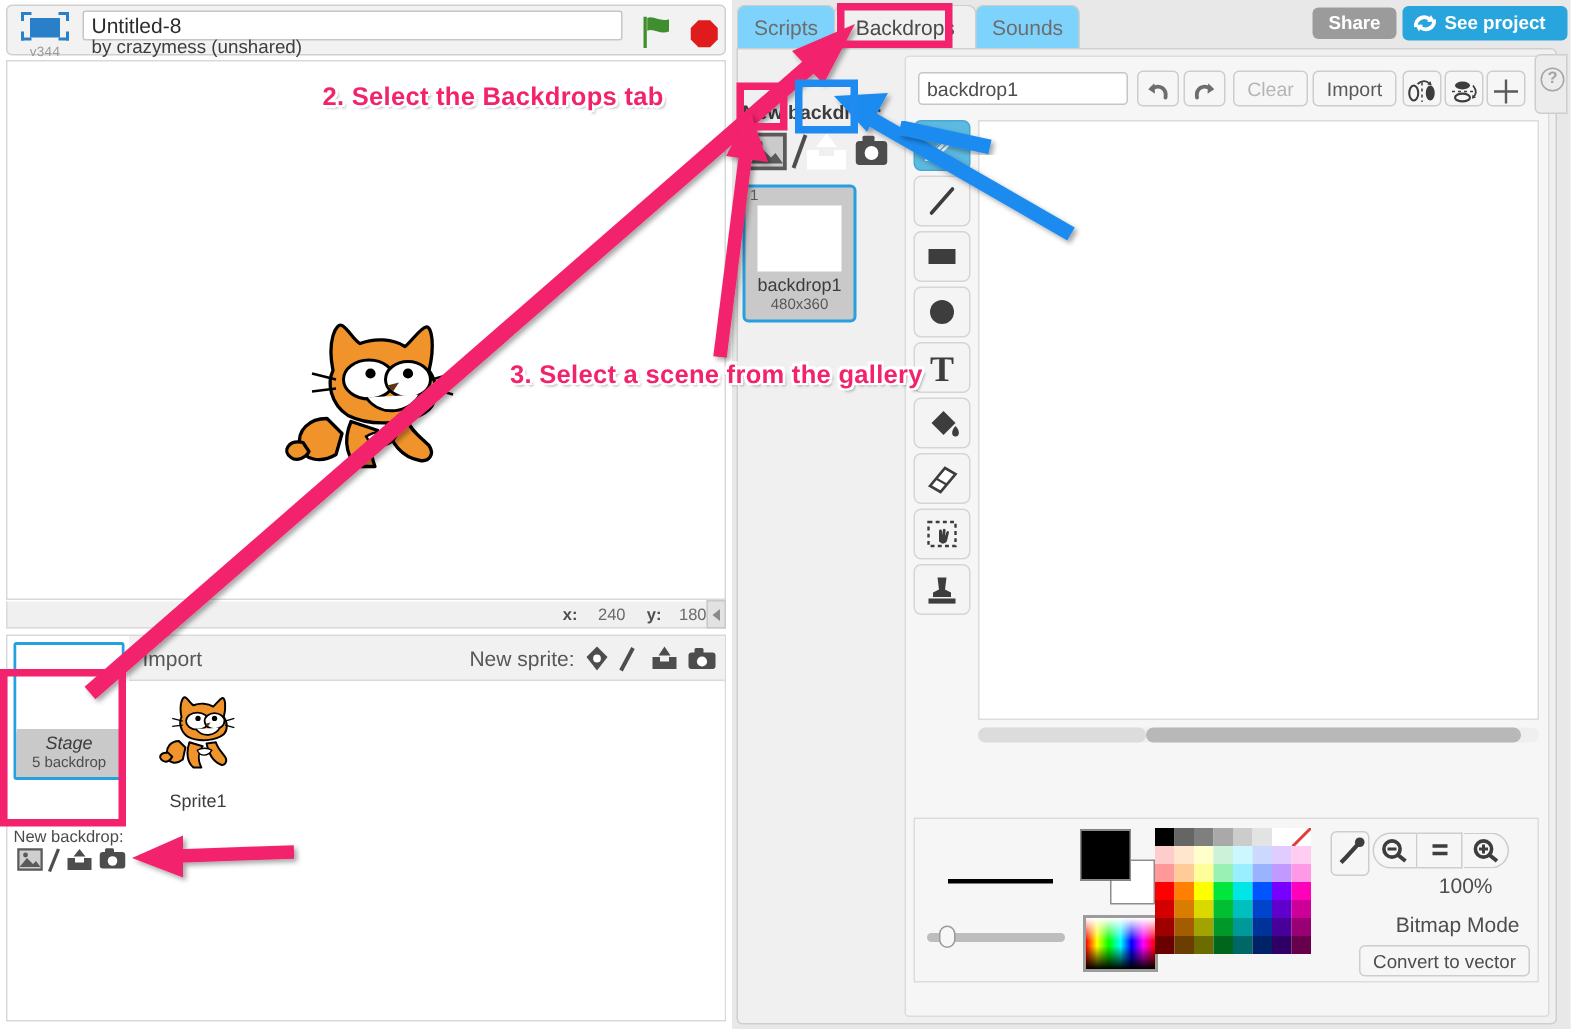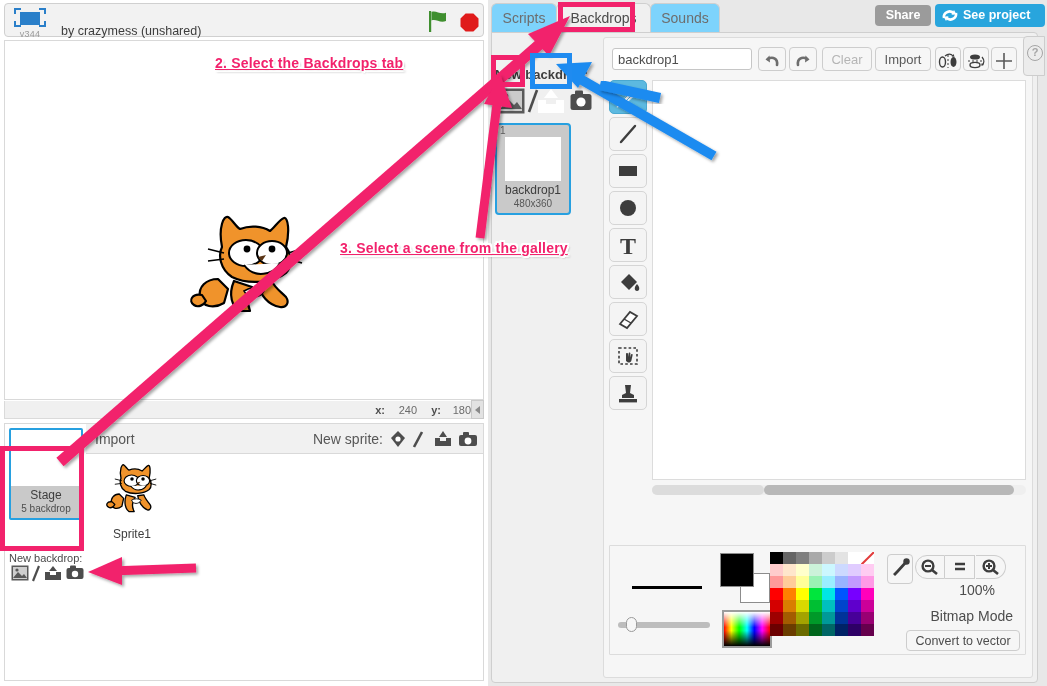--- a/index.html
+++ b/index.html
@@ -93,21 +93,21 @@
 
   #stage-selector {
     position:absolute; left:4px; top:4px; width:74px; height:92px;
     border:2px solid #27a0e0; background:#ffffff; border-radius:2px;
   }
   #stage-selector .thumb { position:absolute; left:0; top:0; width:70px; height:58px; background:#fff;}
   #stage-selector .cap {
     position:absolute; left:0; bottom:0; width:70px; height:32px; background:#c9c9c9;
     text-align:center; padding-top:2px;
   }
-  #stage-selector .cap .t1 { font-size:12px; color:#3d3d3d; display:block; line-height:15px;}
+  #stage-selector .cap .t1 { font-size:12px; color:#3d3d3d; display:block; line-height:15px;font-style:italic;}
   #stage-selector .cap .t2 { font-size:10px; color:#4d4d4d; display:block; line-height:12px;}
 
   #new-backdrop-left { position:absolute; left:4px; top:128px; width:76px;}
   #new-backdrop-left .lbl { font-size:11px; color:#4a4a4a; display:block; margin-bottom:1px;}
   #new-backdrop-left .icons { position:relative; height:20px; }
   #new-backdrop-left .icons > * { position:absolute; top:0; cursor:pointer; }
   #nbl-gallery { left:2px; width:18px; height:16px;}
   #nbl-paint  { left:22px; width:10px; height:17px;}
   #nbl-up     { left:35px; width:18px; height:17px;}
   #nbl-cam    { left:57px; width:18px; height:15px;}
@@ -261,21 +261,21 @@
   #zoom-pct{ position:absolute; right:30px; top:36px; font-size:14px; color:#4d4d4d;}
   #bitmap-mode{ position:absolute; right:12px; top:62px; font-size:14px; color:#4d4d4d;}
   #convert-btn{ position:absolute; right:5px; top:84px; width:114px; height:21px;
      background:#f6f6f6; border:1px solid #cdcdcd; border-radius:4px;
      font-size:12.5px; color:#4d4d4d; text-align:center; line-height:20px; cursor:pointer;}
 
   
   #overlay{ position:absolute; left:0; top:0; width:1047px; height:686px; pointer-events:none; }
   .anno-text{
     position:absolute; font-family:"Liberation Sans", sans-serif;
-    font-weight:bold; font-size:14px; letter-spacing:0.2px; white-space:nowrap;text-decoration:underline;
+    font-weight:bold; font-size:17px; letter-spacing:0.2px; white-space:nowrap;
   }
   .anno-pink{ color:#f2226c;
     text-shadow: -1.6px -1.6px 0 #fff, 1.6px -1.6px 0 #fff, -1.6px 1.6px 0 #fff, 1.6px 1.6px 0 #fff,
                  0 -1.8px 0 #fff, 0 1.8px 0 #fff, -1.8px 0 0 #fff, 1.8px 0 0 #fff, 2px 2px 2px rgba(0,0,0,.35);}
   .anno-blue{ color:#1f8bf0;
     text-shadow: -1.6px -1.6px 0 #fff, 1.6px -1.6px 0 #fff, -1.6px 1.6px 0 #fff, 1.6px 1.6px 0 #fff,
                  0 -1.8px 0 #fff, 0 1.8px 0 #fff, -1.8px 0 0 #fff, 1.8px 0 0 #fff, 2px 2px 2px rgba(0,0,0,.35);}
   .hi-box{ position:absolute; border:5px solid #f2226c; }
   .hi-box-blue{ position:absolute; border:5px solid #1f8bf0; }
 </style>
@@ -286,20 +286,21 @@
 
   <div id="project-bar">
     <div id="stage-mini-icon">
       <div class="brk b1"></div>
         <div class="brk b2"></div>
         <div class="brk b3"></div>
         <div class="brk b4"></div>
       <div class="core"></div>
       <div class="ver">v344</div>
     </div>
+    <input id="project-title-input" value="Untitled-8" placeholder="Project name" style="">
     <div id="project-author">by crazymess (unshared)</div>
 
     <div id="green-flag">
       <svg width="20" height="21" viewBox="0 0 20 21">
         <rect x="1" y="0" width="2.2" height="21" fill="#3f8f2f"></rect>
         <path d="M3.5 1 C8 -1 12 4 18 1.8 L18 10 C12 12.5 8 7.5 3.5 9.5 Z" fill="#3f8f2f"></path>
       </svg>
     </div>
     <div id="stop-btn">
       <svg width="19" height="19" viewBox="0 0 19 19">

